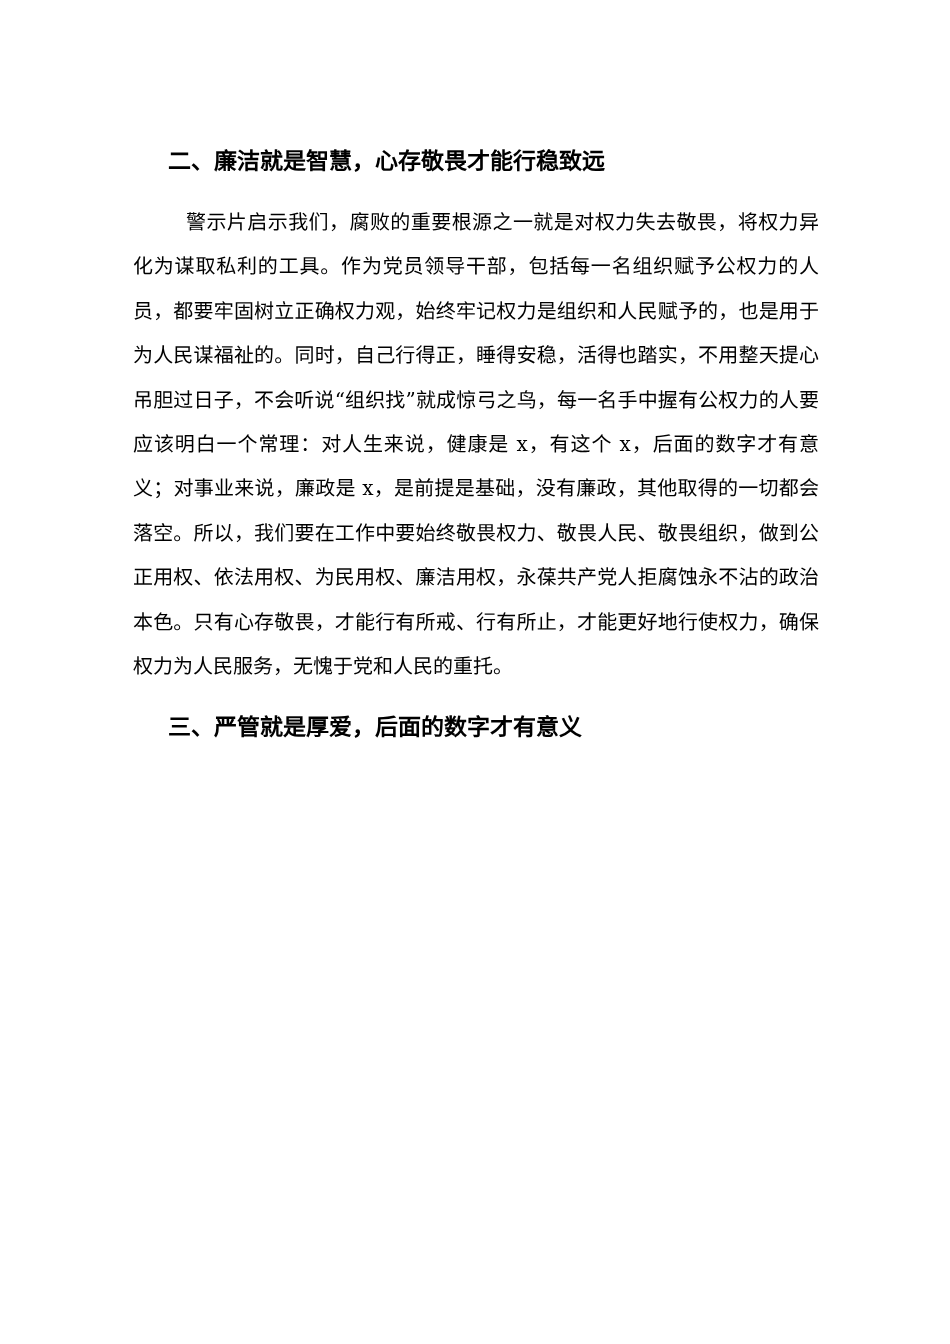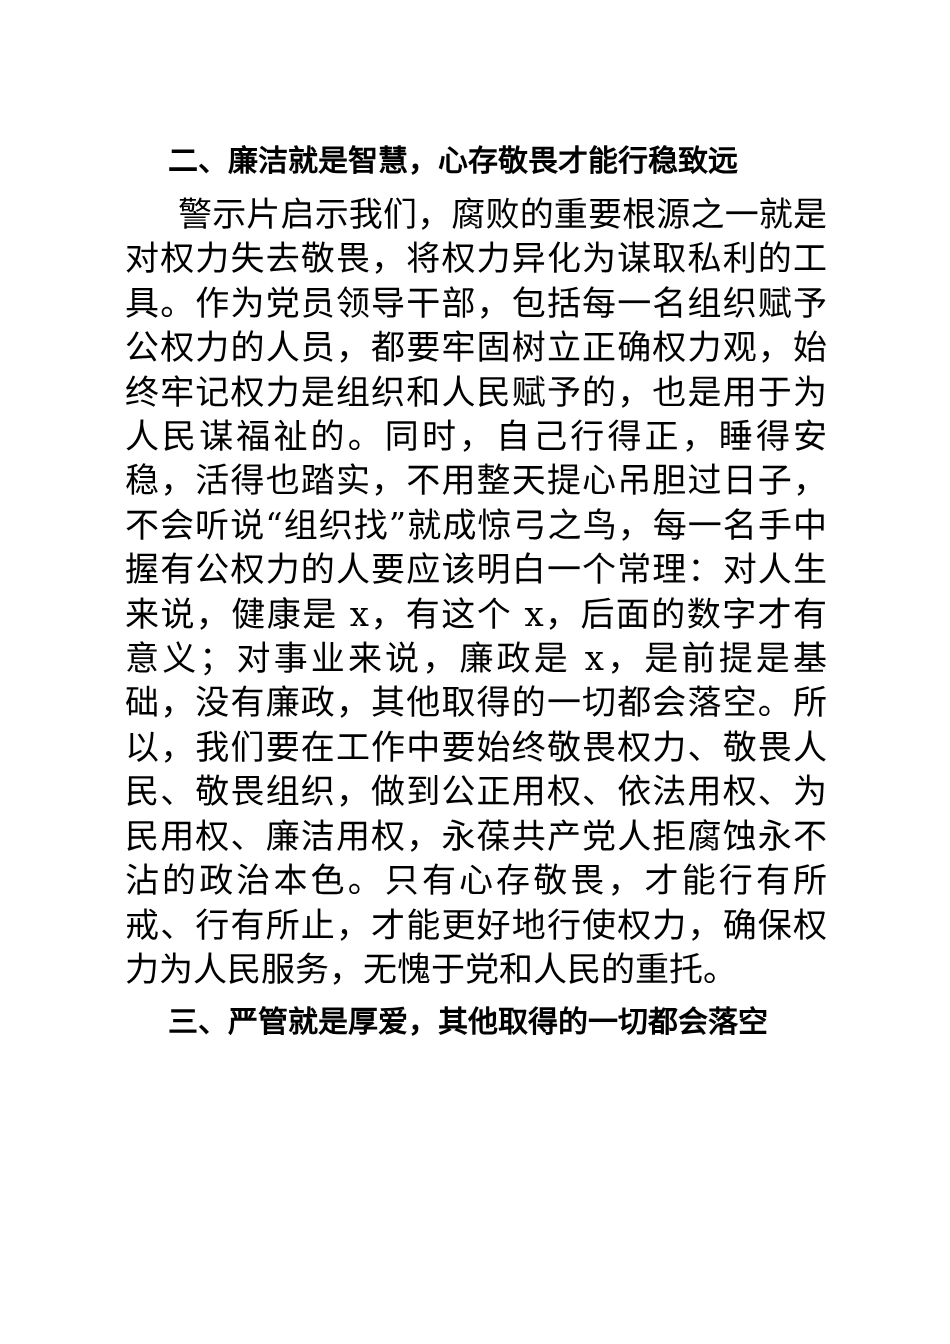--- a/index.html
+++ b/index.html
@@ -17,47 +17,47 @@
     width: 950px;
     height: 1344px;
     padding: 138px 115px 0 117px;
     background: #ffffff;
   }
   .doc-heading {
     margin: 0;
     padding: 0;
     font-family: "DejaVu Sans", "Liberation Sans", sans-serif;
     font-weight: 700;
-    font-size: 30px;
+    font-size: 23px;
     line-height: 46px;
     text-indent: 51px;
     color: #000000;
     white-space: nowrap;
   }
   .doc-paragraph {
-    margin: 8px;
+    margin: 16px;
     padding: 0;
     font-family: "DejaVu Serif", "Liberation Serif", serif;
     font-weight: 400;
-    font-size: 34px;
+    font-size: 20px;
     line-height: 44.4px;
     text-align: justify;
     text-justify: inter-ideograph;
     text-indent: 53px;
     color: #000000;
   }
   .doc-paragraph + .doc-heading {
     margin-top: 5px;
   }
 </style>
 </head>
 <body>
 
 <div class="page">
 
   <h2 class="doc-heading">二、廉洁就是智慧，心存敬畏才能行稳致远</h2>
 
   <p class="doc-paragraph">警示片启示我们，腐败的重要根源之一就是对权力失去敬畏，将权力异化为谋取私利的工具。作为党员领导干部，包括每一名组织赋予公权力的人员，都要牢固树立正确权力观，始终牢记权力是组织和人民赋予的，也是用于为人民谋福祉的。同时，自己行得正，睡得安稳，活得也踏实，不用整天提心吊胆过日子，不会听说“组织找”就成惊弓之鸟，每一名手中握有公权力的人要应该明白一个常理：对人生来说，健康是 x，有这个 x，后面的数字才有意义；对事业来说，廉政是 x，是前提是基础，没有廉政，其他取得的一切都会落空。所以，我们要在工作中要始终敬畏权力、敬畏人民、敬畏组织，做到公正用权、依法用权、为民用权、廉洁用权，永葆共产党人拒腐蚀永不沾的政治本色。只有心存敬畏，才能行有所戒、行有所止，才能更好地行使权力，确保权力为人民服务，无愧于党和人民的重托。</p>
 
-  <h2 class="doc-heading">三、严管就是厚爱，其他取得的一切都会落空</h2>
+  <h2 class="doc-heading">三、严管就是厚爱，后面的数字才有意义</h2>
 
 
 </div>
 
 </body></html>

